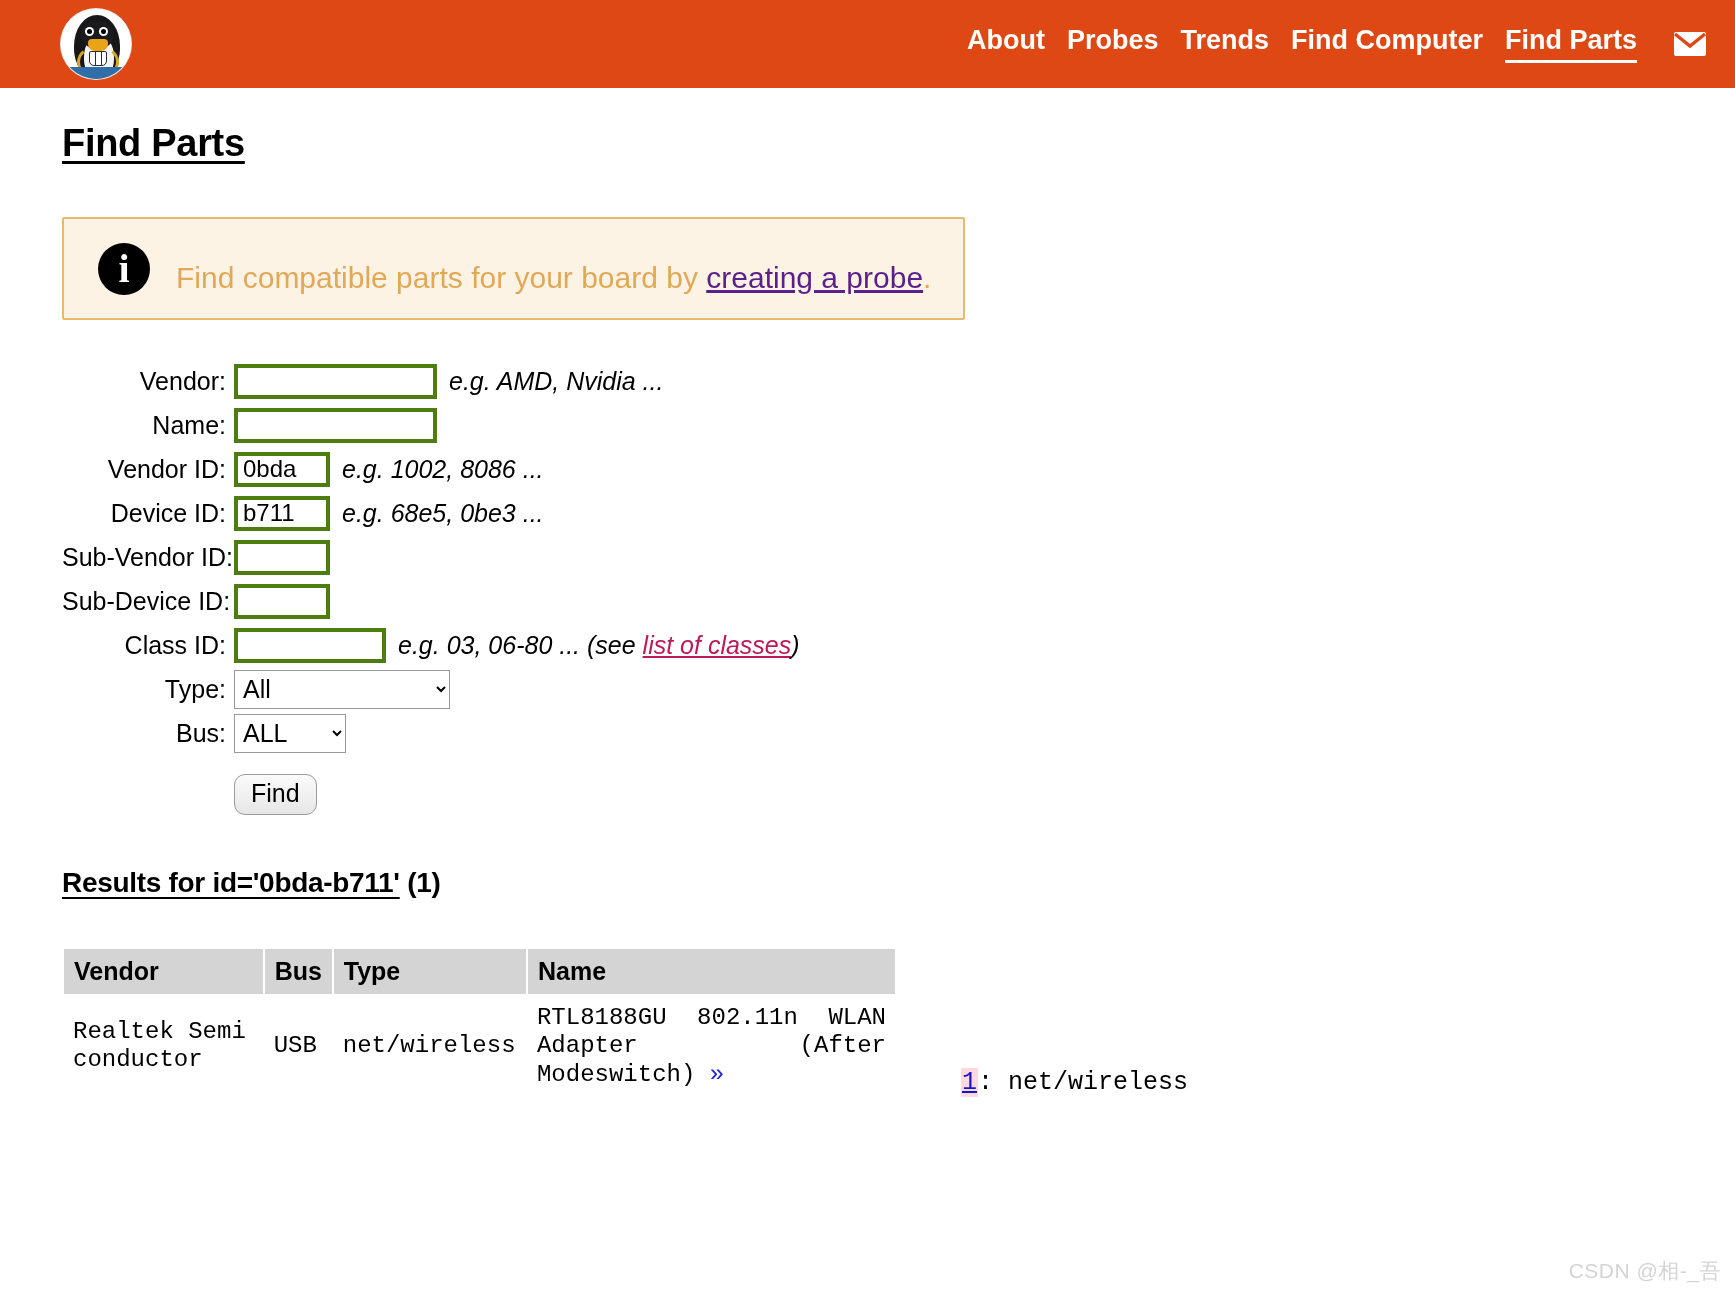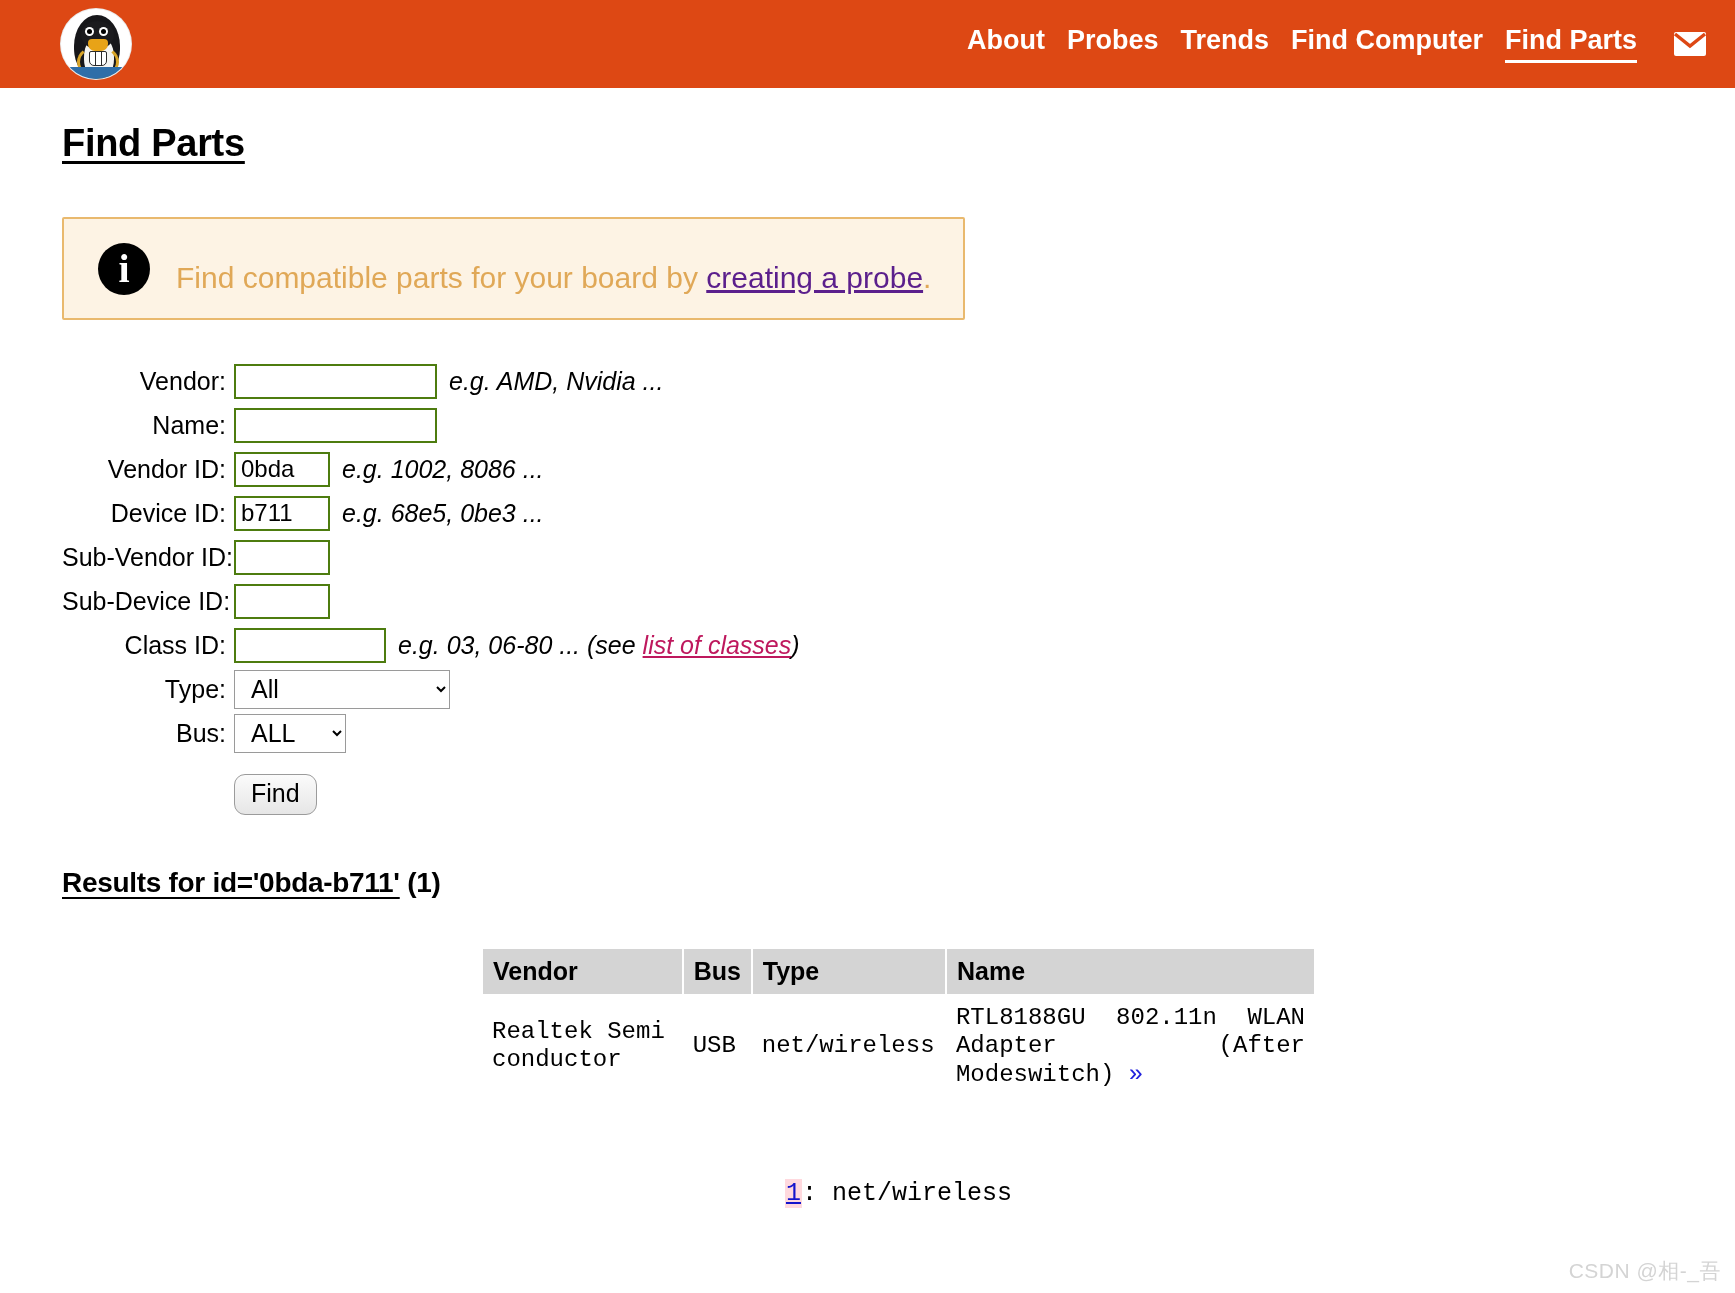--- a/index.html
+++ b/index.html
@@ -221,21 +221,21 @@
     width: 172px;
     text-align: right;
     font-size: 25px;
     color: #000;
     padding-right: 8px;
     white-space: nowrap;
   }
   .form-input {
     font-family: "Liberation Sans", sans-serif;
     font-size: 24px;
-    border: 2px solid #4d7c0f;
+    border: 4px solid #4d7c0f;
     background: #ffffff;
     height: 35px;
     padding: 0 5px;
     color: #000;
     outline: none;
   }
   .w-wide  { width: 203px; }
   .w-small { width: 96px; }
   .w-mid   { width: 152px; }
   .hint {
@@ -246,21 +246,21 @@
     white-space: nowrap;
   }
   .hint a { color: #be185d; text-decoration: underline; }
   .form-select {
     font-family: "Liberation Sans", sans-serif;
     font-size: 25px;
     height: 39px;
     border: 1px solid #9a9a9a;
     background: #ffffff;
     color: #000;
-    padding: 0 12px;
+    padding: 0 4px;
     outline: none;
   }
   #type-select { width: 216px; }
   #bus-select  { width: 112px; }
   #find-button {
     margin-left: 172px;
     margin-top: 16px;
     font-family: "Liberation Sans", sans-serif;
     font-size: 25px;
     padding: 4px 16px 6px 16px;
@@ -277,23 +277,22 @@
     font-size: 28px;
     font-weight: bold;
     color: #000;
     letter-spacing: -0.3px;
   }
   #results-title .underlined { text-decoration: underline; text-underline-offset: 5px; }
 
   #results-area {
     margin-top: 48px;
     display: flex;
-    align-items: center;
+    align-items: flex-end;
     gap: 64px;
-    flex-direction: column;
   }
   #results-table {
     border-collapse: collapse;
     table-layout: fixed;
     width: 835px;
   }
   #results-table th {
     background: #d4d4d4;
     text-align: left;
     font-size: 25px;

